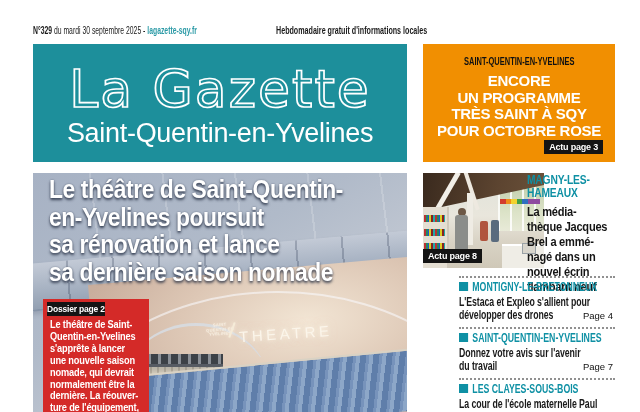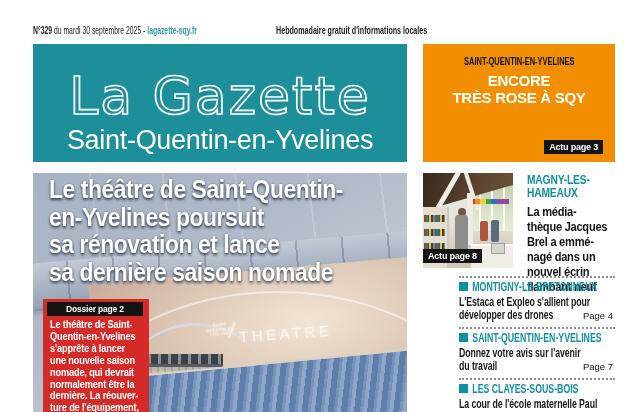--- a/index.html
+++ b/index.html
@@ -8,21 +8,21 @@
 
   
   .topbar{position:absolute;left:33px;top:24px;width:582px;font-size:10.5px;white-space:nowrap;}
   .tb-left{position:absolute;left:0;top:0;transform:scaleX(.65);transform-origin:0 0;}
   .tb-right{position:absolute;left:243px;top:0;font-weight:bold;transform:scaleX(.68);transform-origin:0 0;}
   .site{color:var(--link,#2b9aa6);font-weight:bold;cursor:pointer;}
 
   
   .masthead{position:absolute;left:33px;top:44px;width:374px;height:118px;
             background:var(--teal,#1d8f9b);text-align:center;overflow:hidden;}
-  .mh-title{margin-top:20px;height:64px;line-height:64px;font-family:"DejaVu Sans",sans-serif;
+  .mh-title{margin-top:13px;height:64px;line-height:64px;font-family:"DejaVu Sans",sans-serif;
             font-size:52px;color:transparent;-webkit-text-stroke:1.7px #fff;letter-spacing:2px;}
   .mh-sub{margin-top:-3px;font-size:27px;color:#fff;letter-spacing:-.3px;line-height:30px;}
 
   
   .topstory{position:absolute;left:423px;top:44px;width:192px;height:118px;
             background:var(--orange,#f18f01);text-align:center;}
   .ts-section{margin-top:11px;font-size:11px;font-weight:bold;color:#111;}
   .cx68{display:inline-block;transform:scaleX(.68);}
   .ts-lines{margin-top:6px;font-size:15px;line-height:16.5px;font-weight:bold;color:#fff;letter-spacing:-.3px;}
   .badge{position:absolute;background:#141414;color:#fff;font-weight:bold;padding:2px 5px;letter-spacing:-.2px;}
@@ -58,27 +58,27 @@
   .pt-slats{position:absolute;left:95px;bottom:-26px;width:360px;height:60px;transform:rotate(-5.5deg);
             transform-origin:0 100%;border-top:2px solid #d9d2c4;
             background:repeating-linear-gradient(102deg,#5f7eaa 0 6px,#7793bb 6px 9px,#8da7c8 9px 13px);}
 
   .main-headline{position:absolute;left:16px;top:3px;font-size:26px;font-weight:bold;color:#fff;
             line-height:27.5px;letter-spacing:-.5px;white-space:nowrap;
             text-shadow:0 2px 3px rgba(35,45,65,.85),0 0 2px rgba(35,45,65,.4);
             transform:scaleX(.88);transform-origin:0 0;}
 
   .redbox{position:absolute;left:10px;top:126px;width:106px;height:113px;background:var(--red,#d42a28);}
-  .dossier-badge{left:4px;top:3px;font-size:8.5px;padding:2px 19px;}
+  .dossier-badge{left:4px;top:3px;font-size:8.5px;padding:2px 0;}
   .summary{position:absolute;left:7px;top:20px;font-size:10.5px;font-weight:bold;color:#fff;
             line-height:11.9px;letter-spacing:-.2px;white-space:nowrap;
             transform:scaleX(.88);transform-origin:0 0;}
 
   
-  .photo-media{position:absolute;left:423px;top:173px;width:90px;height:95px;overflow:hidden;
+  .photo-media{position:absolute;left:423px;top:173px;width:121px;height:95px;overflow:hidden;
             background:linear-gradient(180deg,#dfe3da 0%,#e9e6dc 45%,#d9d3c5 72%,#cfc8b8 100%);}
   .pm-ceiling{position:absolute;left:0;top:0;right:0;height:40px;
             clip-path:polygon(0 0,100% 0,100% 30%,0 95%);
             background:linear-gradient(100deg,#3a2a1e,#5c4430 60%,#6b523a);}
   .pm-window{position:absolute;right:0;top:12px;width:46px;height:46px;
             background:repeating-linear-gradient(90deg,rgba(255,255,255,.85) 0 2px,transparent 2px 12px),
                        linear-gradient(180deg,#c3cfae 0%,#dce3c8 60%,#e8ead8 100%);}
   .pm-flags{position:absolute;right:4px;top:26px;width:40px;height:5px;
             background:linear-gradient(90deg,#d23b2e 0 14%,#ef8c1a 14% 28%,#f2d230 28% 42%,#43a047 42% 56%,#2e6fc0 56% 70%,#8e4ba0 70% 100%);}
   .pm-beam1{position:absolute;left:20px;top:-4px;width:5px;height:52px;background:#f2efe8;transform:rotate(30deg);}
@@ -122,21 +122,23 @@
 
 <div class="masthead">
   <div class="mh-title">La Gazette</div>
   <div class="mh-sub">Saint-Quentin-en-Yvelines</div>
 </div>
 
 <div class="topstory">
   <div class="ts-section"><span class="cx68">SAINT-QUENTIN-EN-YVELINES</span></div>
   <div class="ts-lines">
     <div>ENCORE</div>
-    <div>TRÈS ROSE À SQY</div>
+    <div>UN PROGRAMME</div>
+    <div>TRÈS SAINT À SQY</div>
+    <div>POUR OCTOBRE ROSE</div>
   </div>
   <div class="badge ts-badge">Actu page 3</div>
 </div>
 
 <div class="photo-theatre">
   <div class="pt-panels"></div>
   <div class="pt-beam"></div>
   <div class="pt-facade"></div>
   <div class="pt-arc"></div>
   <div class="pt-canopy"></div>

